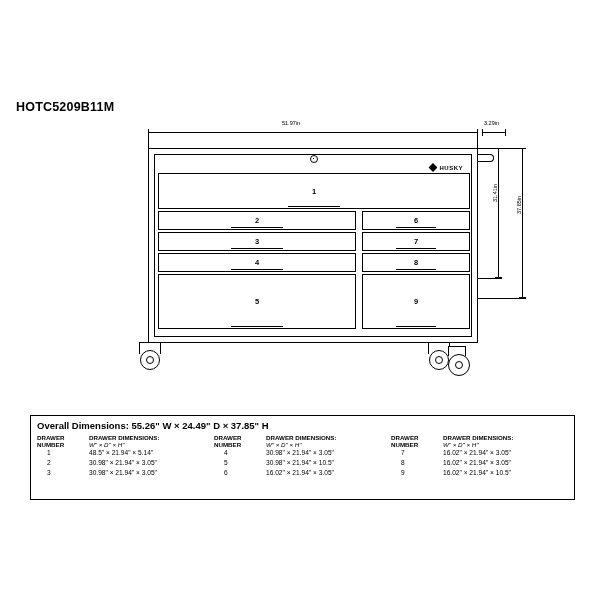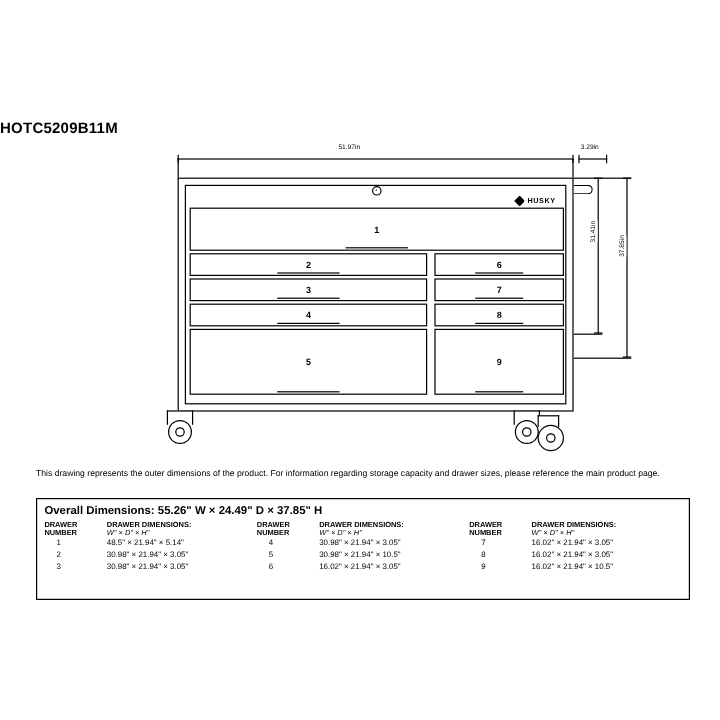--- a/index.html
+++ b/index.html
@@ -7,21 +7,21 @@
     width:600px;height:600px;
     background:#ffffff;
     font-family:"Liberation Sans", sans-serif;
     color:#000;
     position:relative;
     overflow:hidden;
   }
   .page{position:absolute;left:0;top:0;width:600px;height:600px;}
 
   .model-title{
-    position:absolute;left:0;top:100px;
+    position:absolute;left:16px;top:100px;
     font-size:12.5px;font-weight:bold;letter-spacing:0.2px;
   }
 
   
   .drawing{position:absolute;left:0;top:118px;width:600px;height:270px;}
 
   
   .dim-top{position:absolute;left:148px;top:14px;width:330px;height:1px;background:#000;}
   .dim-top:before,.dim-top:after{
     content:"";position:absolute;top:-3px;width:1px;height:7px;background:#000;
@@ -221,21 +221,20 @@
       <div class="hub"></div>
     </div>
     <div class="caster" style="left:448px;top:228px;">
       <div class="bracket" style="width:18px;height:10px;"></div>
       <div class="wheel" style="left:0;top:8px;width:22px;height:22px;"></div>
       <div class="hub" style="left:7px;top:15px;width:8px;height:8px;"></div>
     </div>
 
   </div>
 
-  <div class="note">This drawing represents the outer dimensions of the product. For information regarding storage capacity and drawer sizes, please reference the main product page.</div>
 
   <div class="table-box">
     <div class="overall">Overall Dimensions: 55.26" W × 24.49" D × 37.85" H</div>
     <div class="cols">
 
       <div class="col">
         <div class="col-head">
           <div class="ch-num">
             <div>DRAWER</div>
             <div>NUMBER</div>

